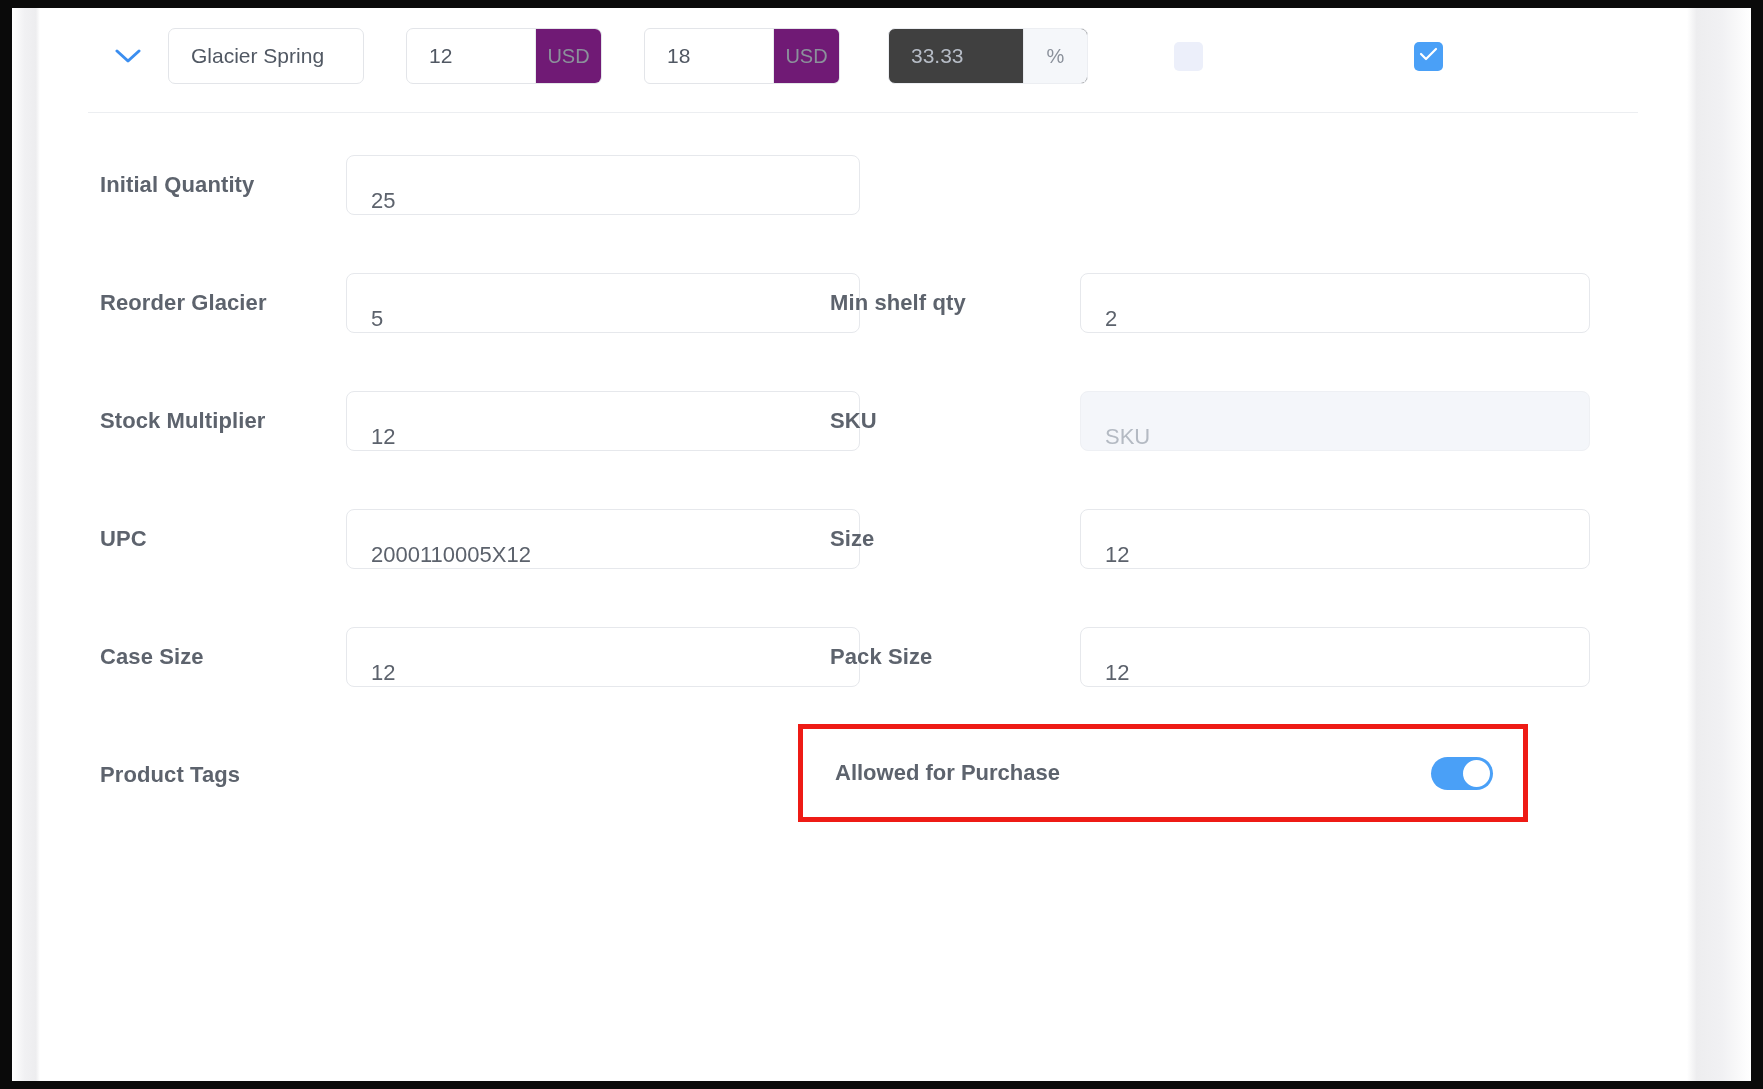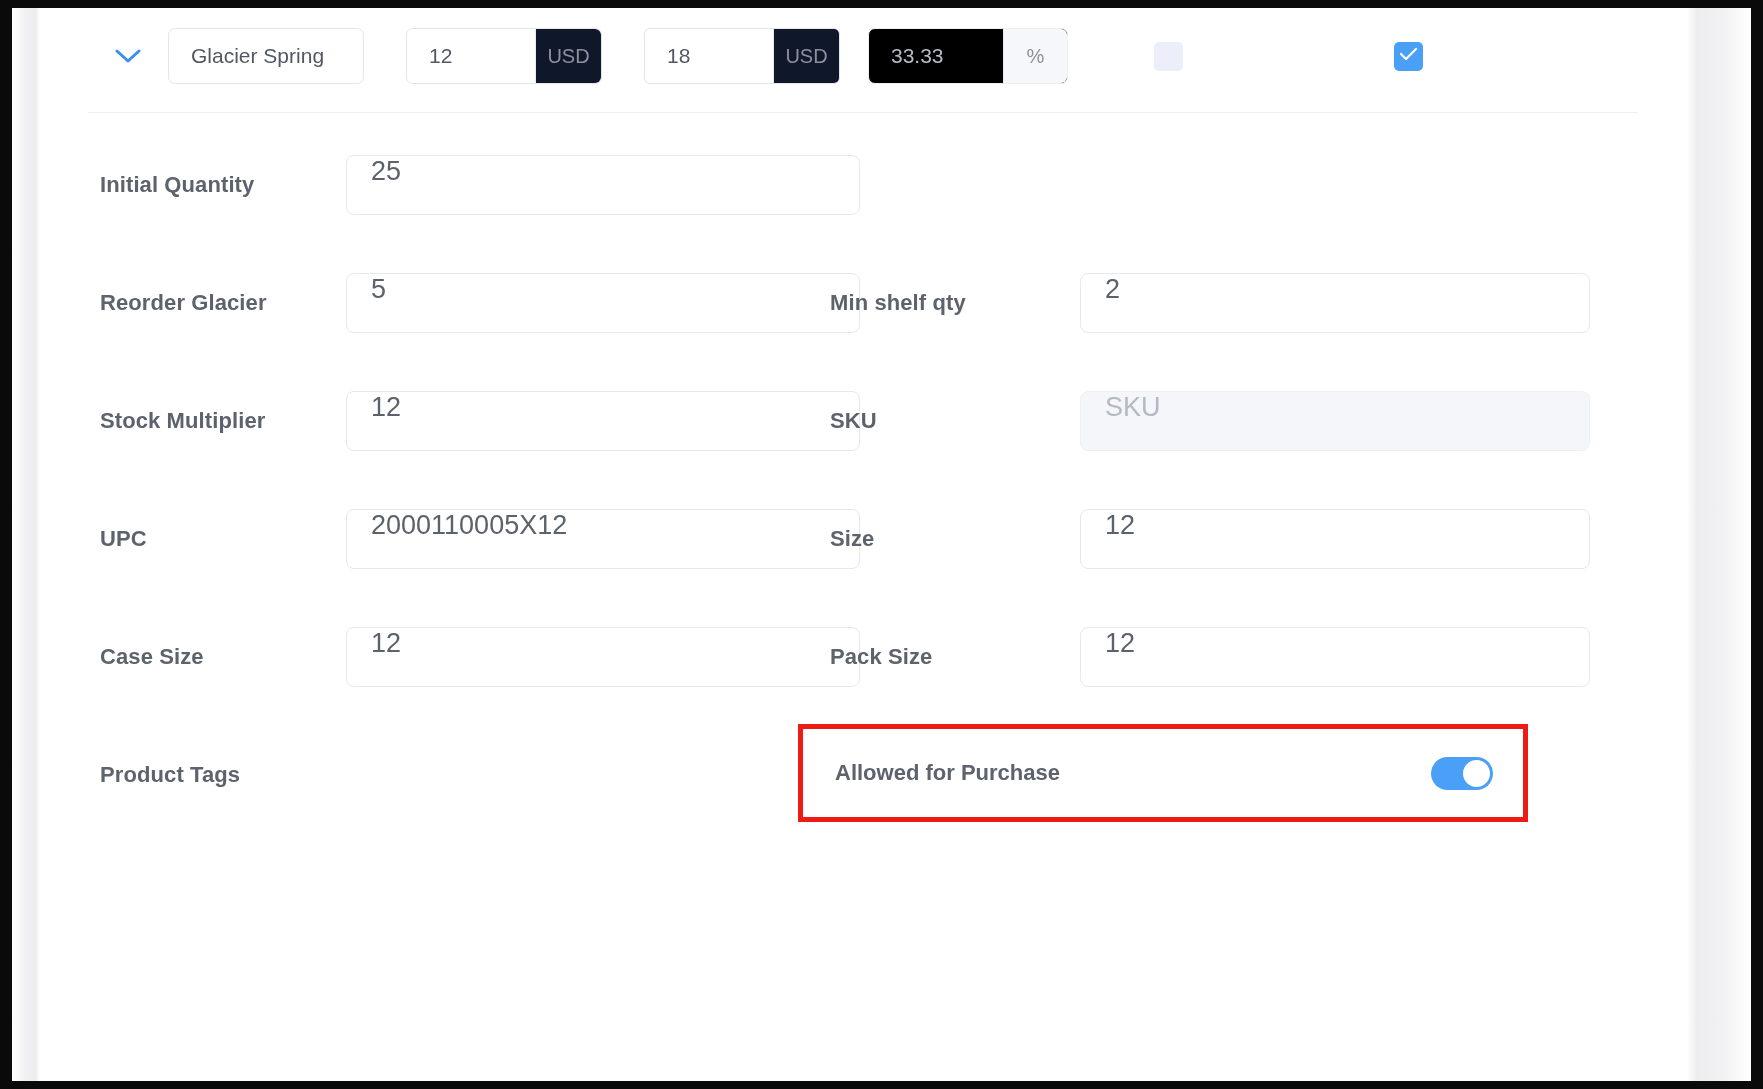--- a/index.html
+++ b/index.html
@@ -92,32 +92,32 @@
     font-size: 21px;
     color: #515863;
     white-space: nowrap;
     overflow: hidden;
   }
   .vfield .suffix {
     display: flex;
     align-items: center;
     justify-content: center;
     min-width: 66px;
-    background: #0f172a;
+    background: #701a75;
     border-left: 1px solid #e8eaee;
     font-size: 20px;
     color: #8b919b;
   }
   .vname { width: 196px; margin-left: 14px; }
   .vprice { width: 196px; margin-left: 42px; }
   .vprice .txt, .vcost .txt { width: 130px; }
   .vcost { width: 196px; margin-left: 42px; border-radius: 6px; }
   .vmargin {
-    width: 200px; margin-left: 28px;
-    background: #000000;
+    width: 200px; margin-left: 48px;
+    background: #404040;
     border-color: #eceef2;
   }
   .vmargin .txt { color: #b6bcc6; width: 134px; }
   .vmargin .suffix { background: #f5f7fa; border-left: 1px solid #e8eaee; min-width: 64px; }
 
   .cb-wrap {
     display: flex; align-items: center; justify-content: center;
     width: 120px;
   }
   .cb-empty {
@@ -174,23 +174,23 @@
   }
   .col-right .flabel { width: 250px; }
 
   .fctrl {
     flex: 1;
     height: 60px;
     border: 1px solid #e6e8ec;
     border-radius: 8px;
     background: #ffffff;
     display: flex;
-    align-items: flex-start;
+    align-items: flex-end;
     padding: 0 24px;
-    font-size: 27px;
+    font-size: 22px;
     color: #5c626c;
   }
   .fctrl.disabled {
     background: #f4f6fa;
     border-color: #eef0f4;
   }
   .fctrl .ph { color: #b4bac3; }
   .fctrl .val { color: #5c626c; }
   .fctrl.select { justify-content: space-between; }
   .chev-gray svg { display: block; }

